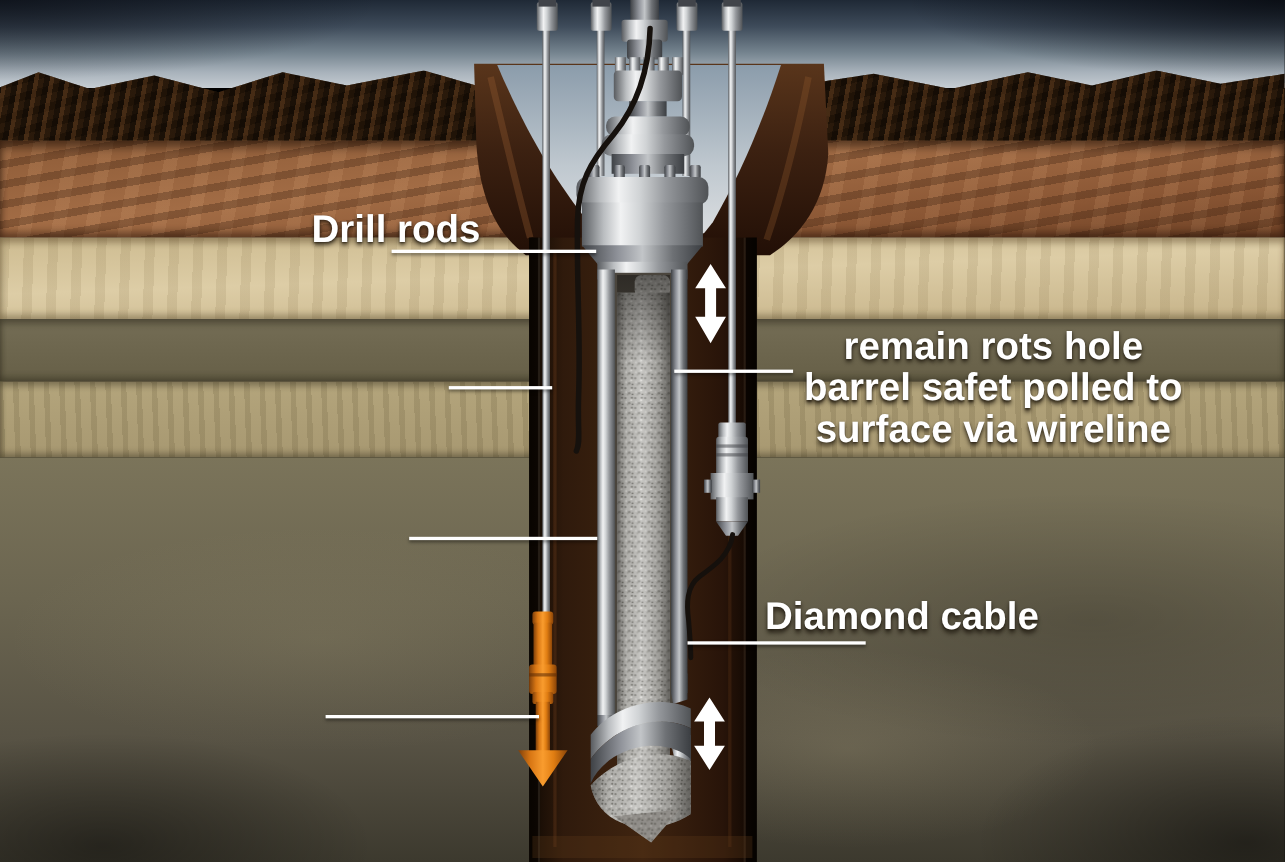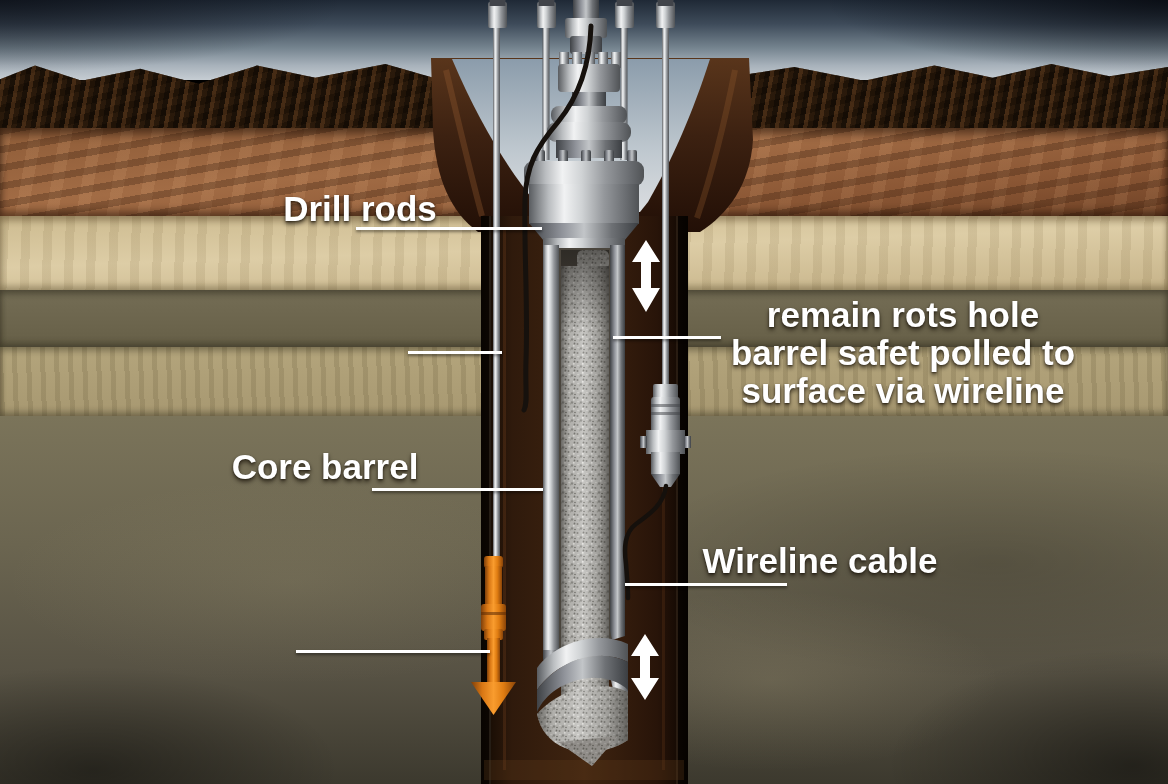--- a/index.html
+++ b/index.html
@@ -273,20 +273,19 @@
   <div class="abs label lbl-drill-rods">Drill rods</div>
   <div class="abs leader ld1"></div>
 
   <div class="abs leader ld2"></div>
 
   <div class="abs label lbl-retrieval">remain rots hole
 barrel safet polled to
 surface via wireline</div>
   <div class="abs leader ld3"></div>
 
-  <div class="abs label lbl-core-barrel">Core barrel</div>
   <div class="abs leader ld4"></div>
 
-  <div class="abs label lbl-wireline-cable">Wireline cable</div>
+  <div class="abs label lbl-wireline-cable">Diamond cable</div>
   <div class="abs leader ld5"></div>
 
   <div class="abs leader ld6"></div>
 </div>
 
 </body></html>

